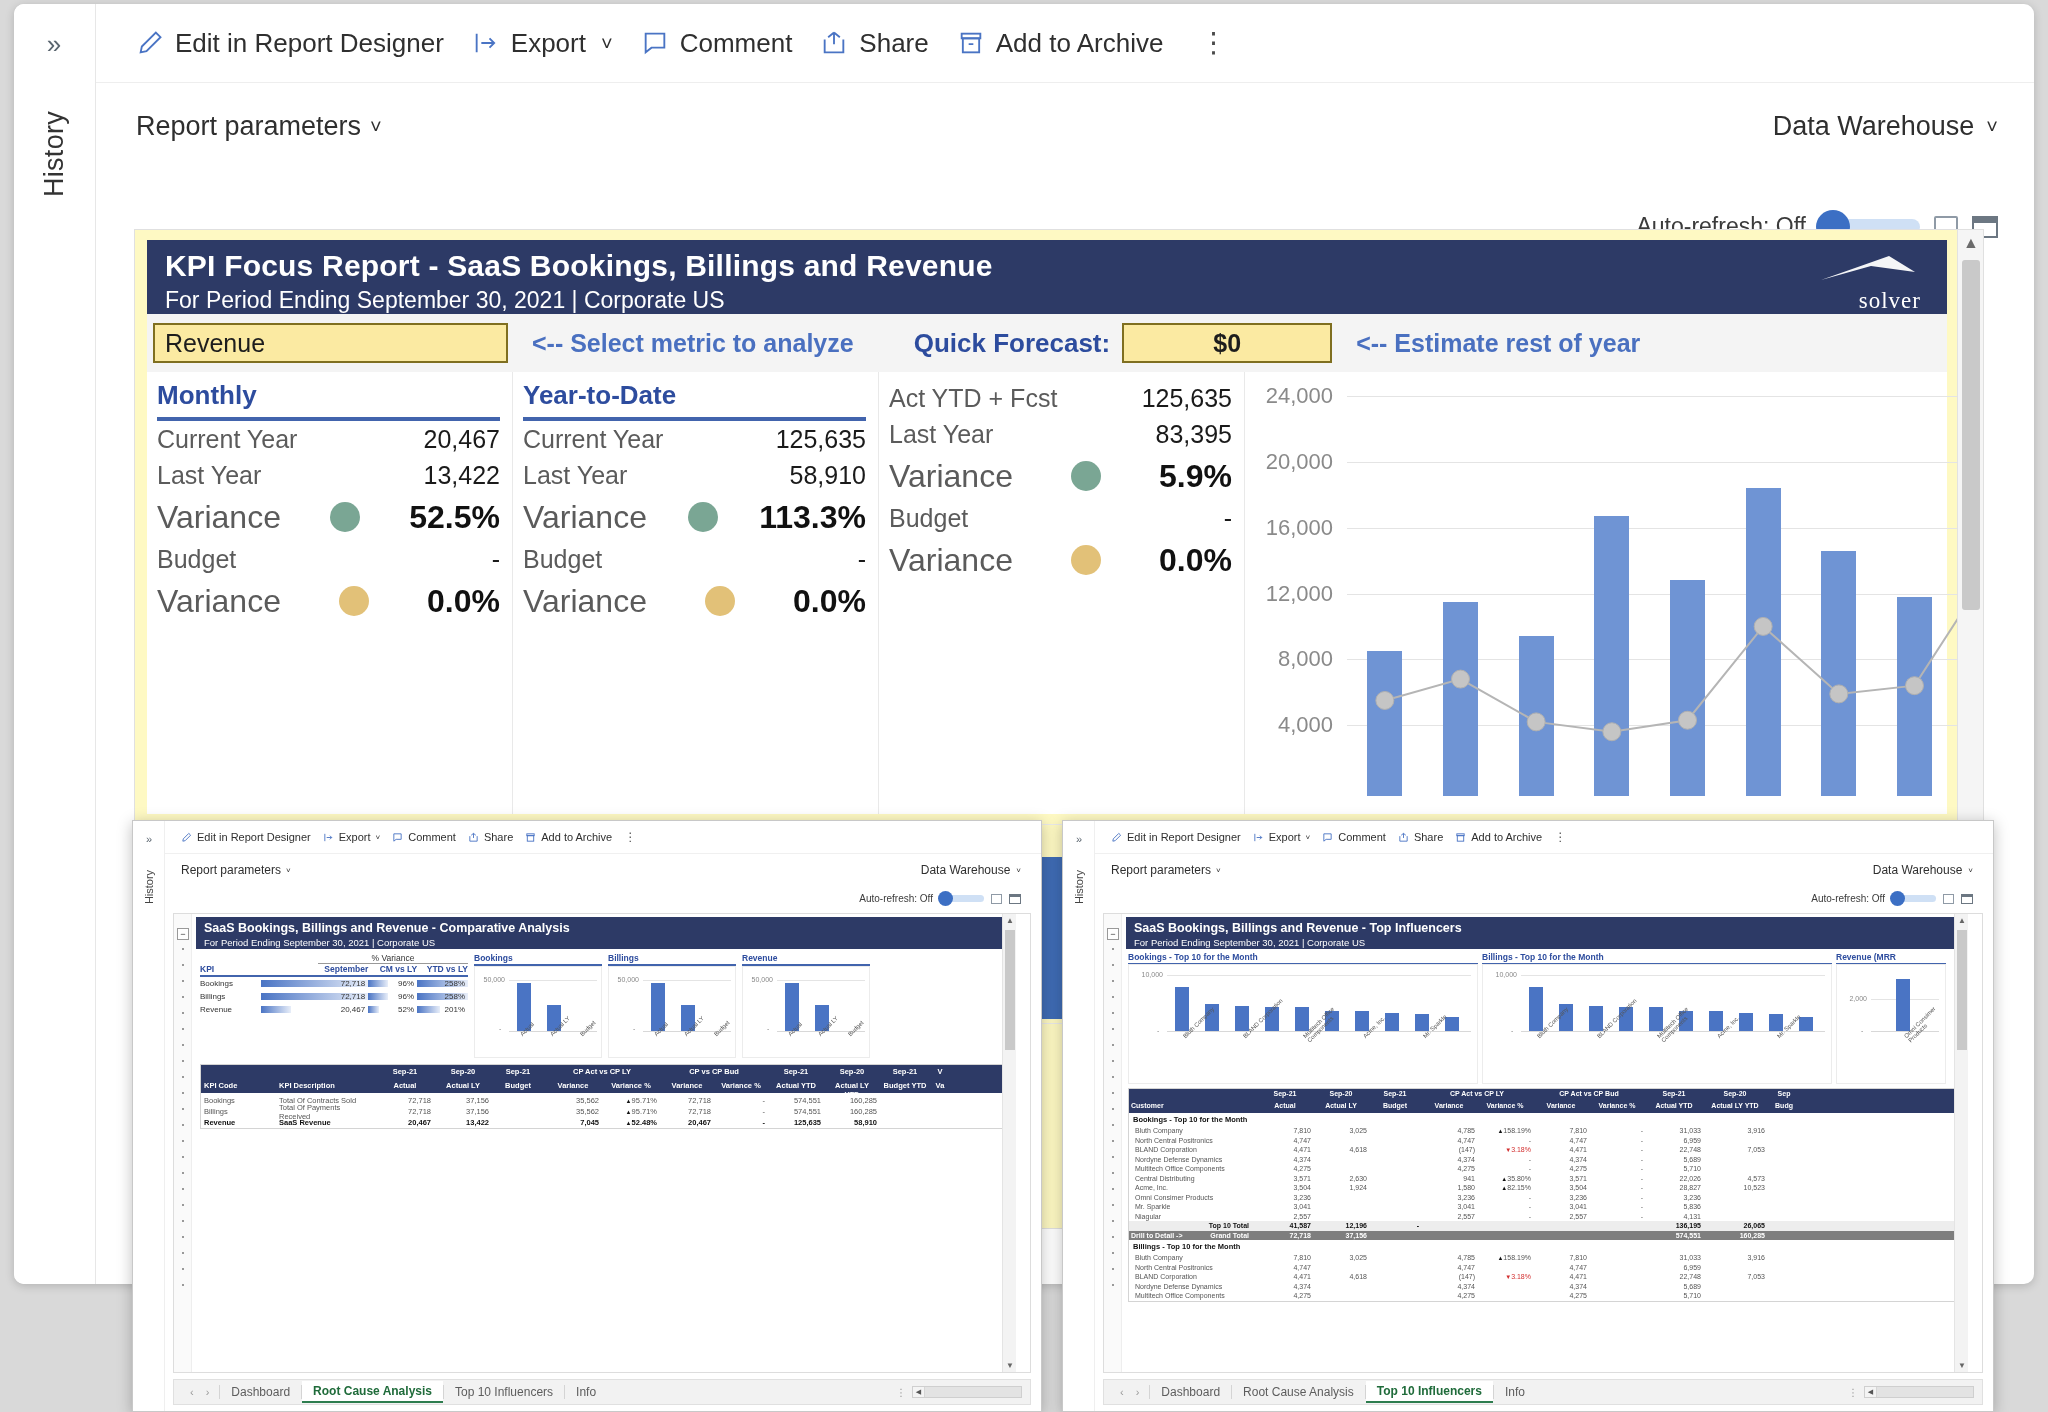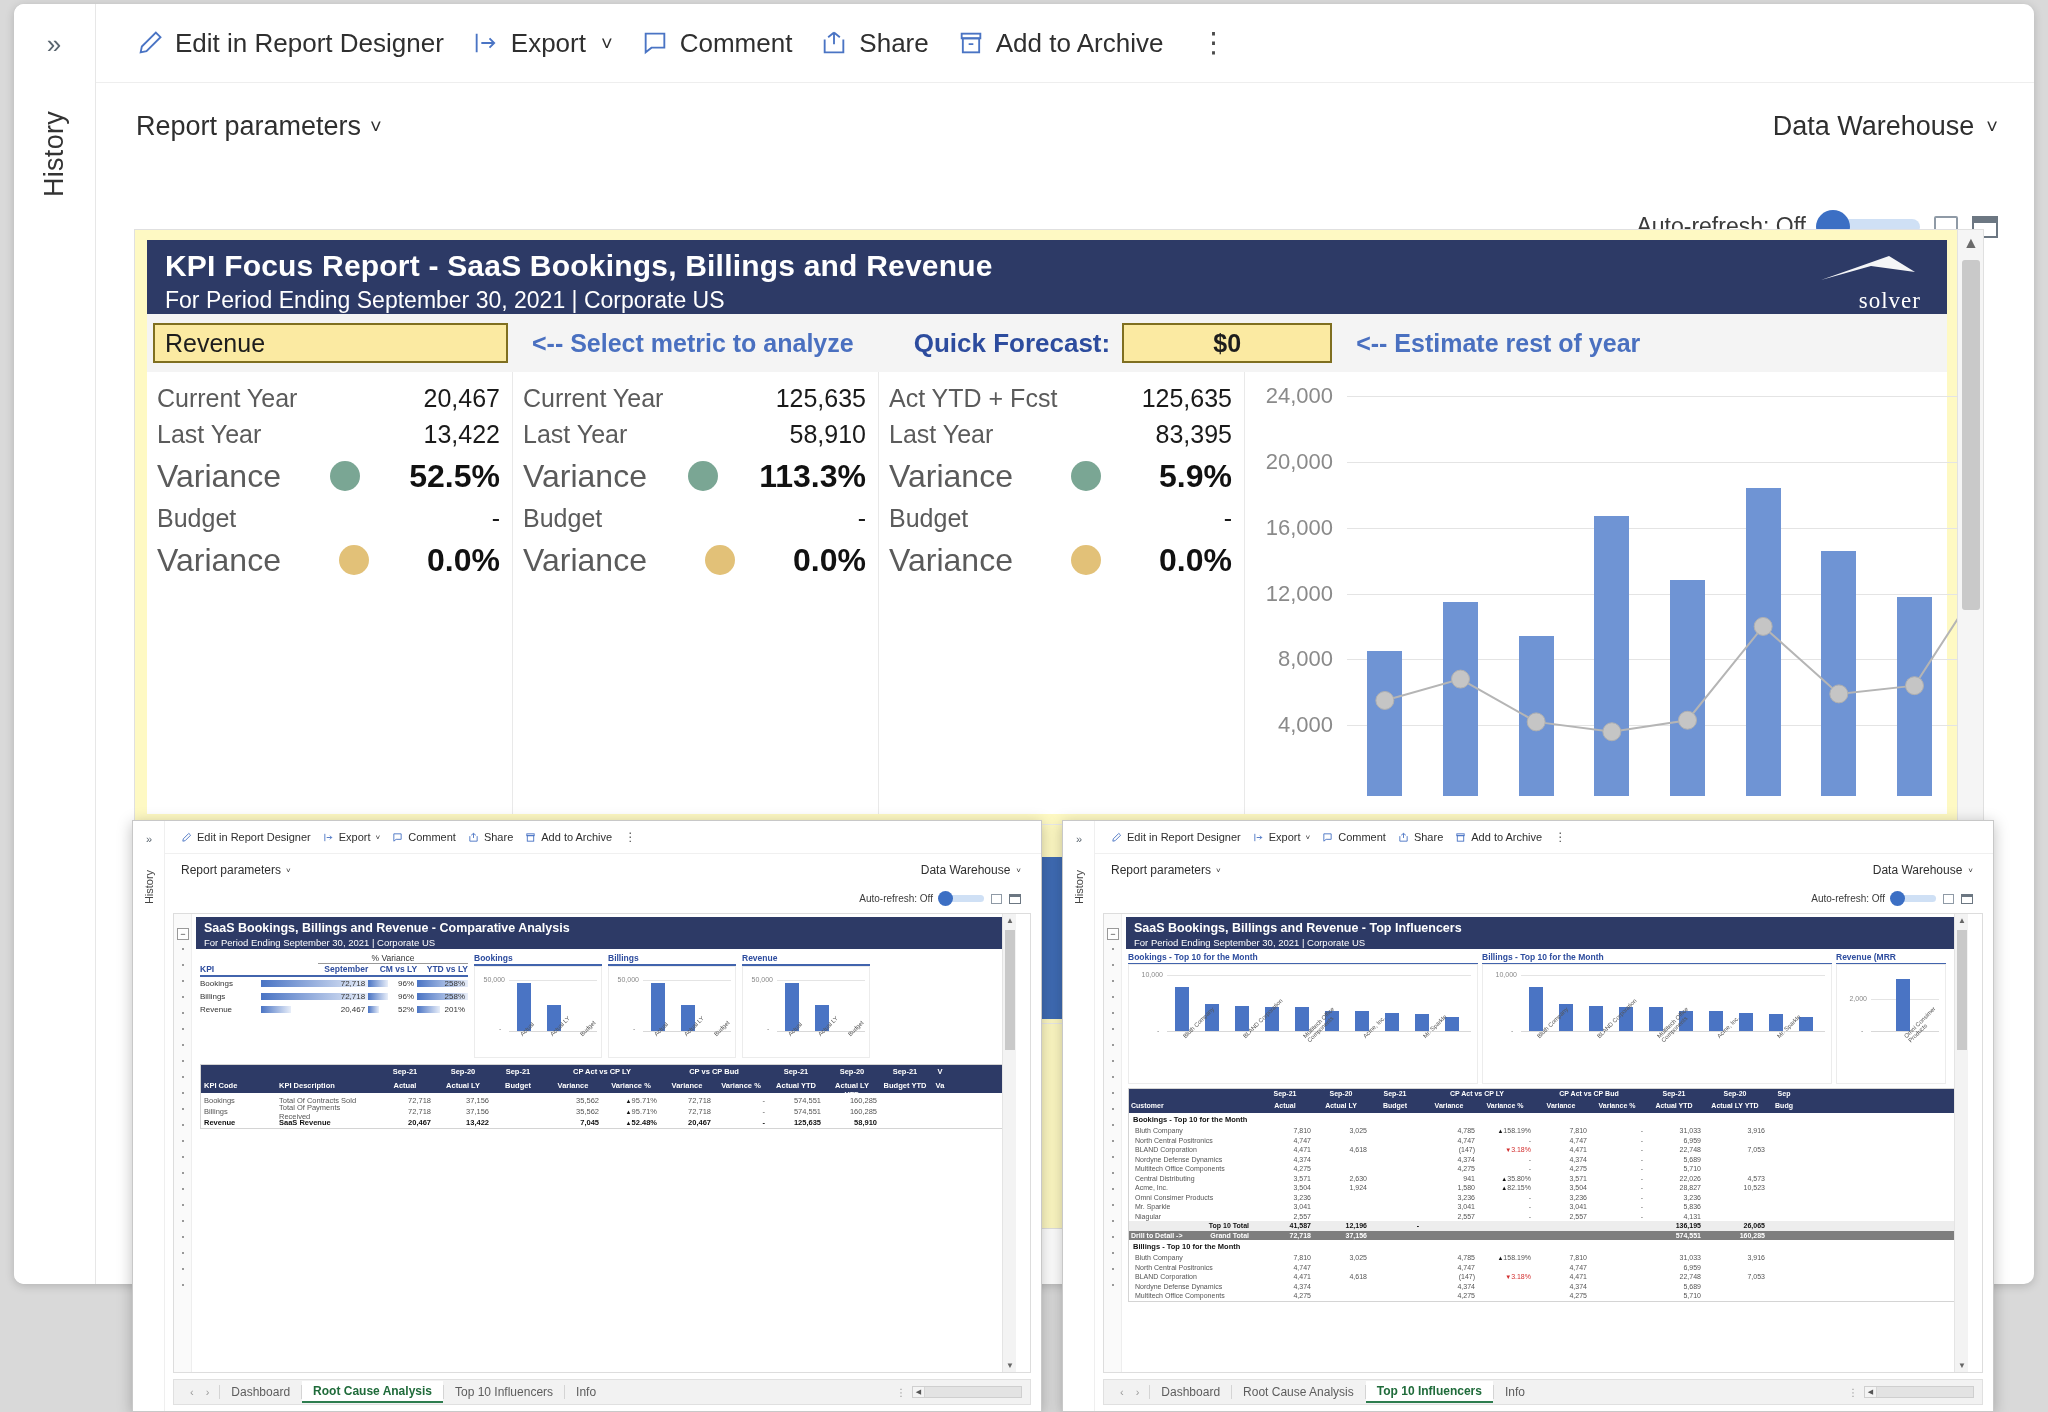--- a/index.html
+++ b/index.html
@@ -303,20 +303,21 @@
         <div class="yellowbox metric-box">Revenue</div>
         <div class="hint">&lt;-- Select metric to analyze</div>
         <div class="qf-label">Quick Forecast:</div>
         <div class="yellowbox qf-box">$0</div>
         <div class="hint">&lt;-- Estimate rest of year</div>
       </div>
 
       <div class="kpi-grid">
 
         <div class="kpi-col">
+          <div class="kpi-h">Monthly</div>
           <div class="kpi-line">
               <span class="lbl">Current Year</span>
               <span class="val">20,467</span>
             </div>
           <div class="kpi-line">
               <span class="lbl">Last Year</span>
               <span class="val">13,422</span>
             </div>
           <div class="kpi-line big">
               <span class="lbl">Variance</span>
@@ -332,20 +333,21 @@
           <div class="kpi-line big">
               <span class="lbl">Variance</span>
               <span class="row-mid">
                 <span class="dot amber"></span>
               </span>
               <span class="val">0.0%</span>
             </div>
         </div>
 
         <div class="kpi-col">
+          <div class="kpi-h">Year-to-Date</div>
           <div class="kpi-line">
               <span class="lbl">Current Year</span>
               <span class="val">125,635</span>
             </div>
           <div class="kpi-line">
               <span class="lbl">Last Year</span>
               <span class="val">58,910</span>
             </div>
           <div class="kpi-line big">
               <span class="lbl">Variance</span>

